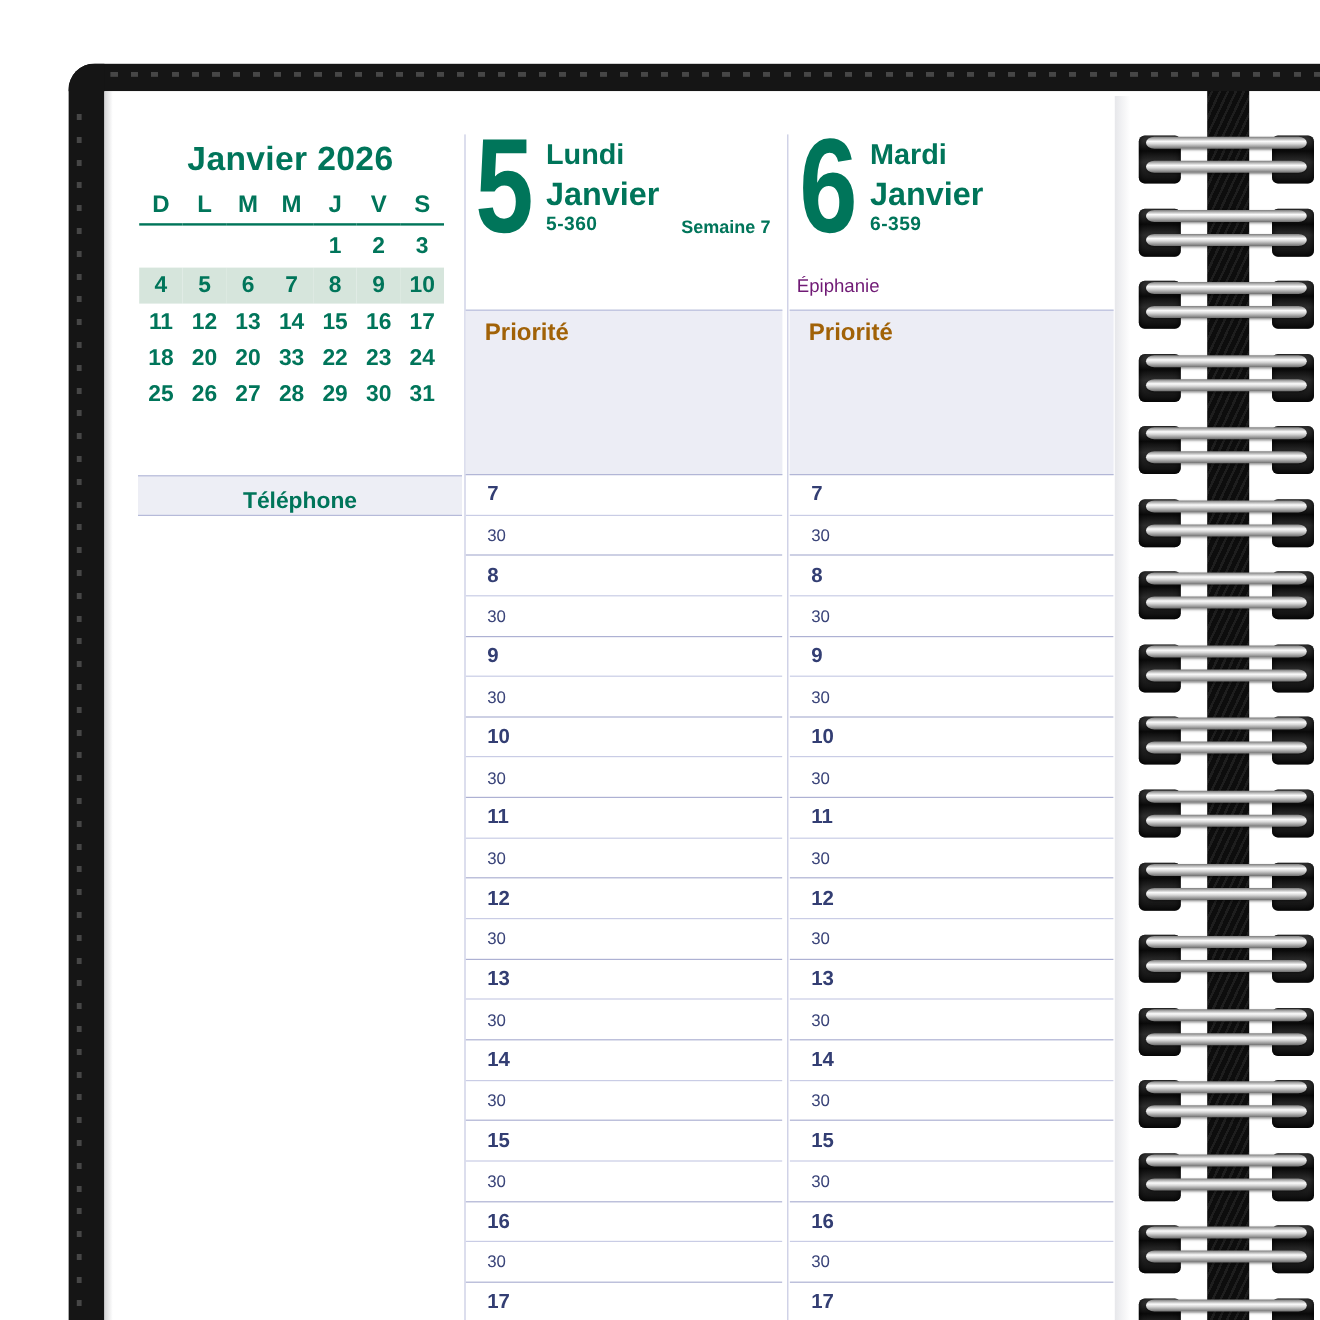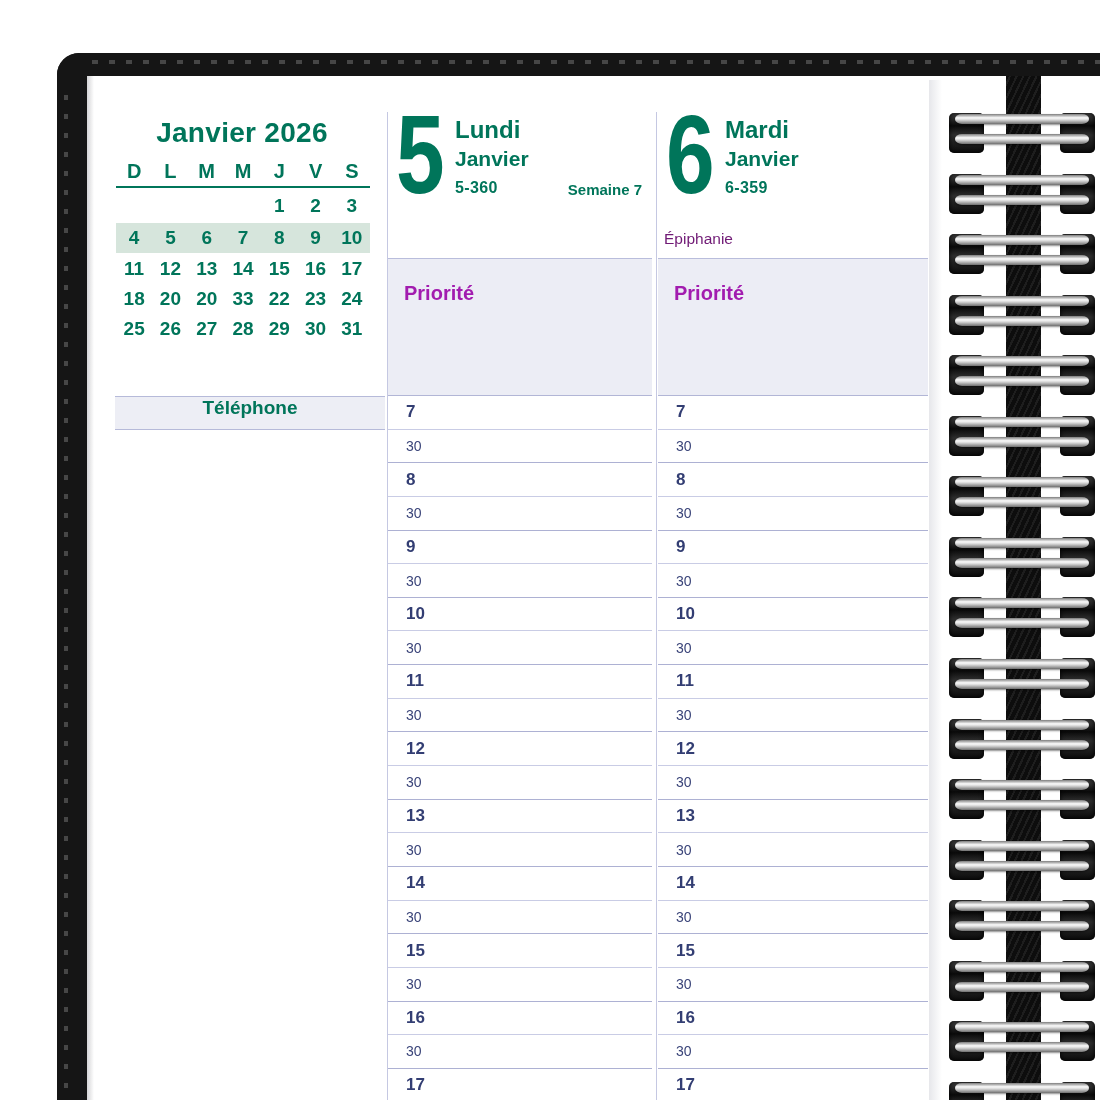--- a/index.html
+++ b/index.html
@@ -65,43 +65,43 @@
   .mc-cell{
     display:flex;align-items:center;justify-content:center;
     color:#00755A;font-size:19px;font-weight:bold;
   }
   .mc-h{border-bottom:2px solid #00755A;font-size:20px;}
   .mc-hl{background:#D6E5DC;}
   
   .section-bar{
     position:absolute;left:115px;width:270px;height:34px;box-sizing:border-box;
     background:#EDEEF5;border-top:1px solid #B6BAD9;border-bottom:1px solid #B6BAD9;
-    display:flex;align-items:flex-start;justify-content:center;
+    display:flex;align-items:flex-end;justify-content:center;
     font-size:19px;font-weight:bold;color:#00755A;
   }
   #bar-tel{top:396px;} #bar-corr{top:732px;}
   
   .vsep{position:absolute;top:112px;height:988px;width:1px;background:#C5C8E2;}
   #vsep1{left:387px;} #vsep2{left:656px;}
   
   .day-col{position:absolute;top:0;height:1100px;}
   #day1{left:388px;width:264px;} #day2{left:658px;width:270px;}
   .big-num{
     position:absolute;left:8px;top:99px;font-size:112px;line-height:1;font-weight:bold;
     color:#00755A;transform:scaleX(.78);transform-origin:left top;
   }
   .weekday{position:absolute;left:67px;top:116px;font-size:24px;font-weight:bold;color:#00755A;text-align:right;}
-  .monthname{position:absolute;left:67px;top:147px;font-size:21px;font-weight:bold;color:#00755A;}
+  .monthname{position:absolute;left:67px;top:147px;font-size:27px;font-weight:bold;color:#00755A;}
   .doy{position:absolute;left:67px;top:179px;font-size:16px;font-weight:bold;color:#00755A;letter-spacing:.4px;}
   .week-label{position:absolute;right:10px;top:181px;font-size:15px;font-weight:bold;color:#00755A;}
   .holiday{position:absolute;left:6px;top:230px;font-size:15.5px;color:#701a75;}
   .priority-box{
     position:absolute;left:0;right:0;top:258px;height:138px;box-sizing:border-box;
     background:#ECEDF5;border-top:1px solid #B9BDDC;border-bottom:1px solid #B2B6D6;
-    padding:23px 0 0 16px;font-size:20px;font-weight:bold;color:#a21caf;
+    padding:7px 0 0 16px;font-size:20px;font-weight:bold;color:#a16207;
   }
   
   .time-grid{position:absolute;left:0;right:0;top:396px;height:704px;overflow:hidden;}
   .trow{
     height:33.65px;box-sizing:border-box;display:flex;align-items:center;
     padding-left:18px;border-bottom:1px solid #C9CCE5;
   }
   .trow-half{border-bottom-color:#ADB1D3;}
   .t-hour{font-size:17px;font-weight:bold;color:#333E73;}
   .t-half{font-size:14px;color:#3A4479;}

